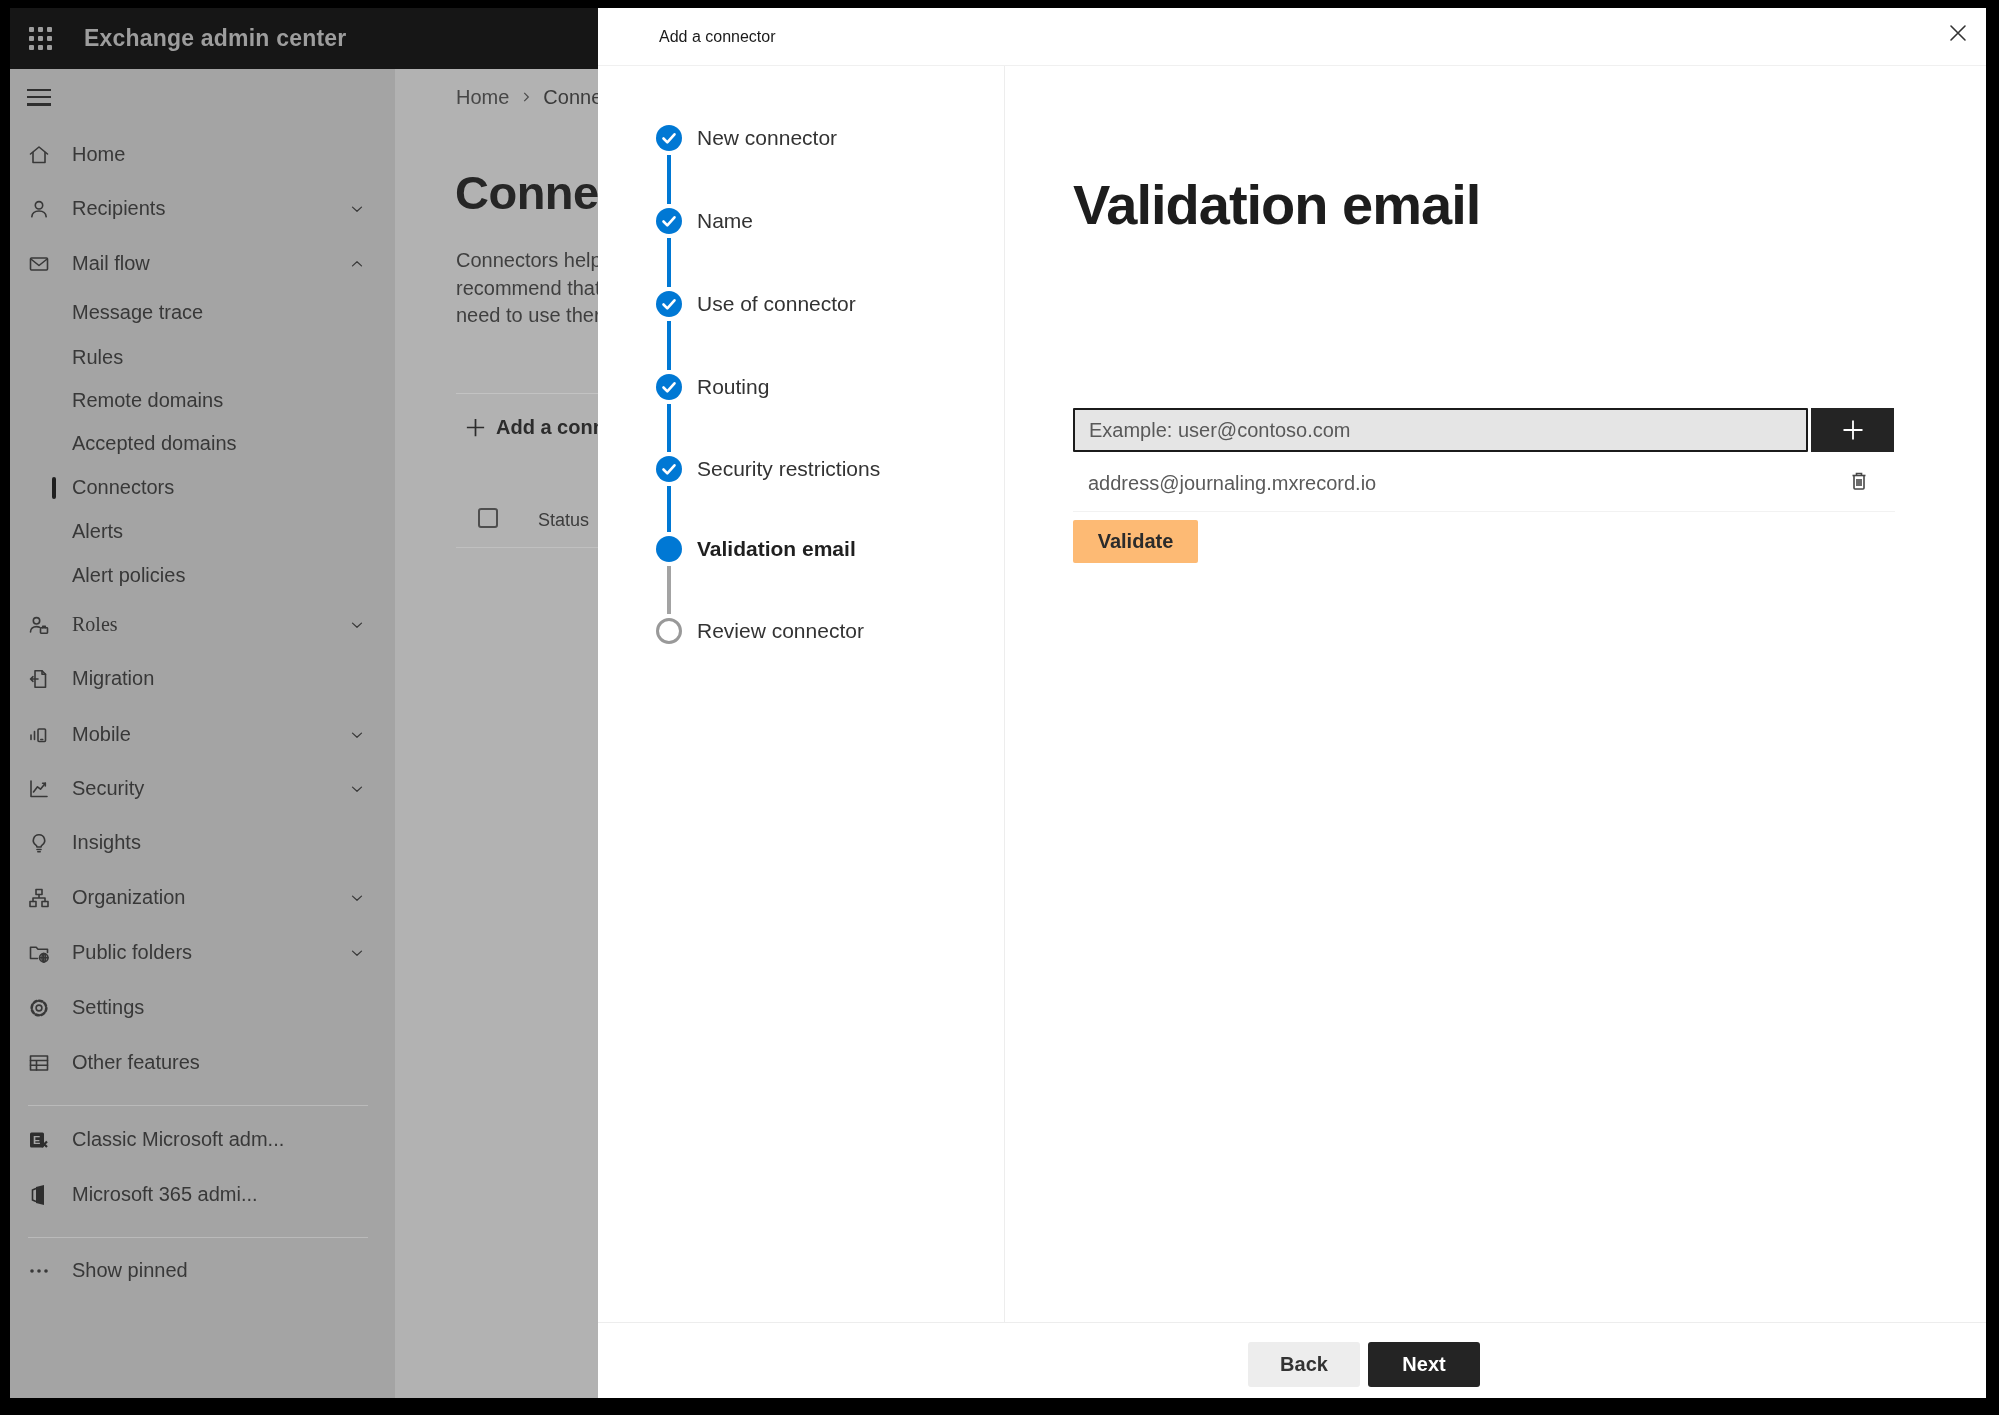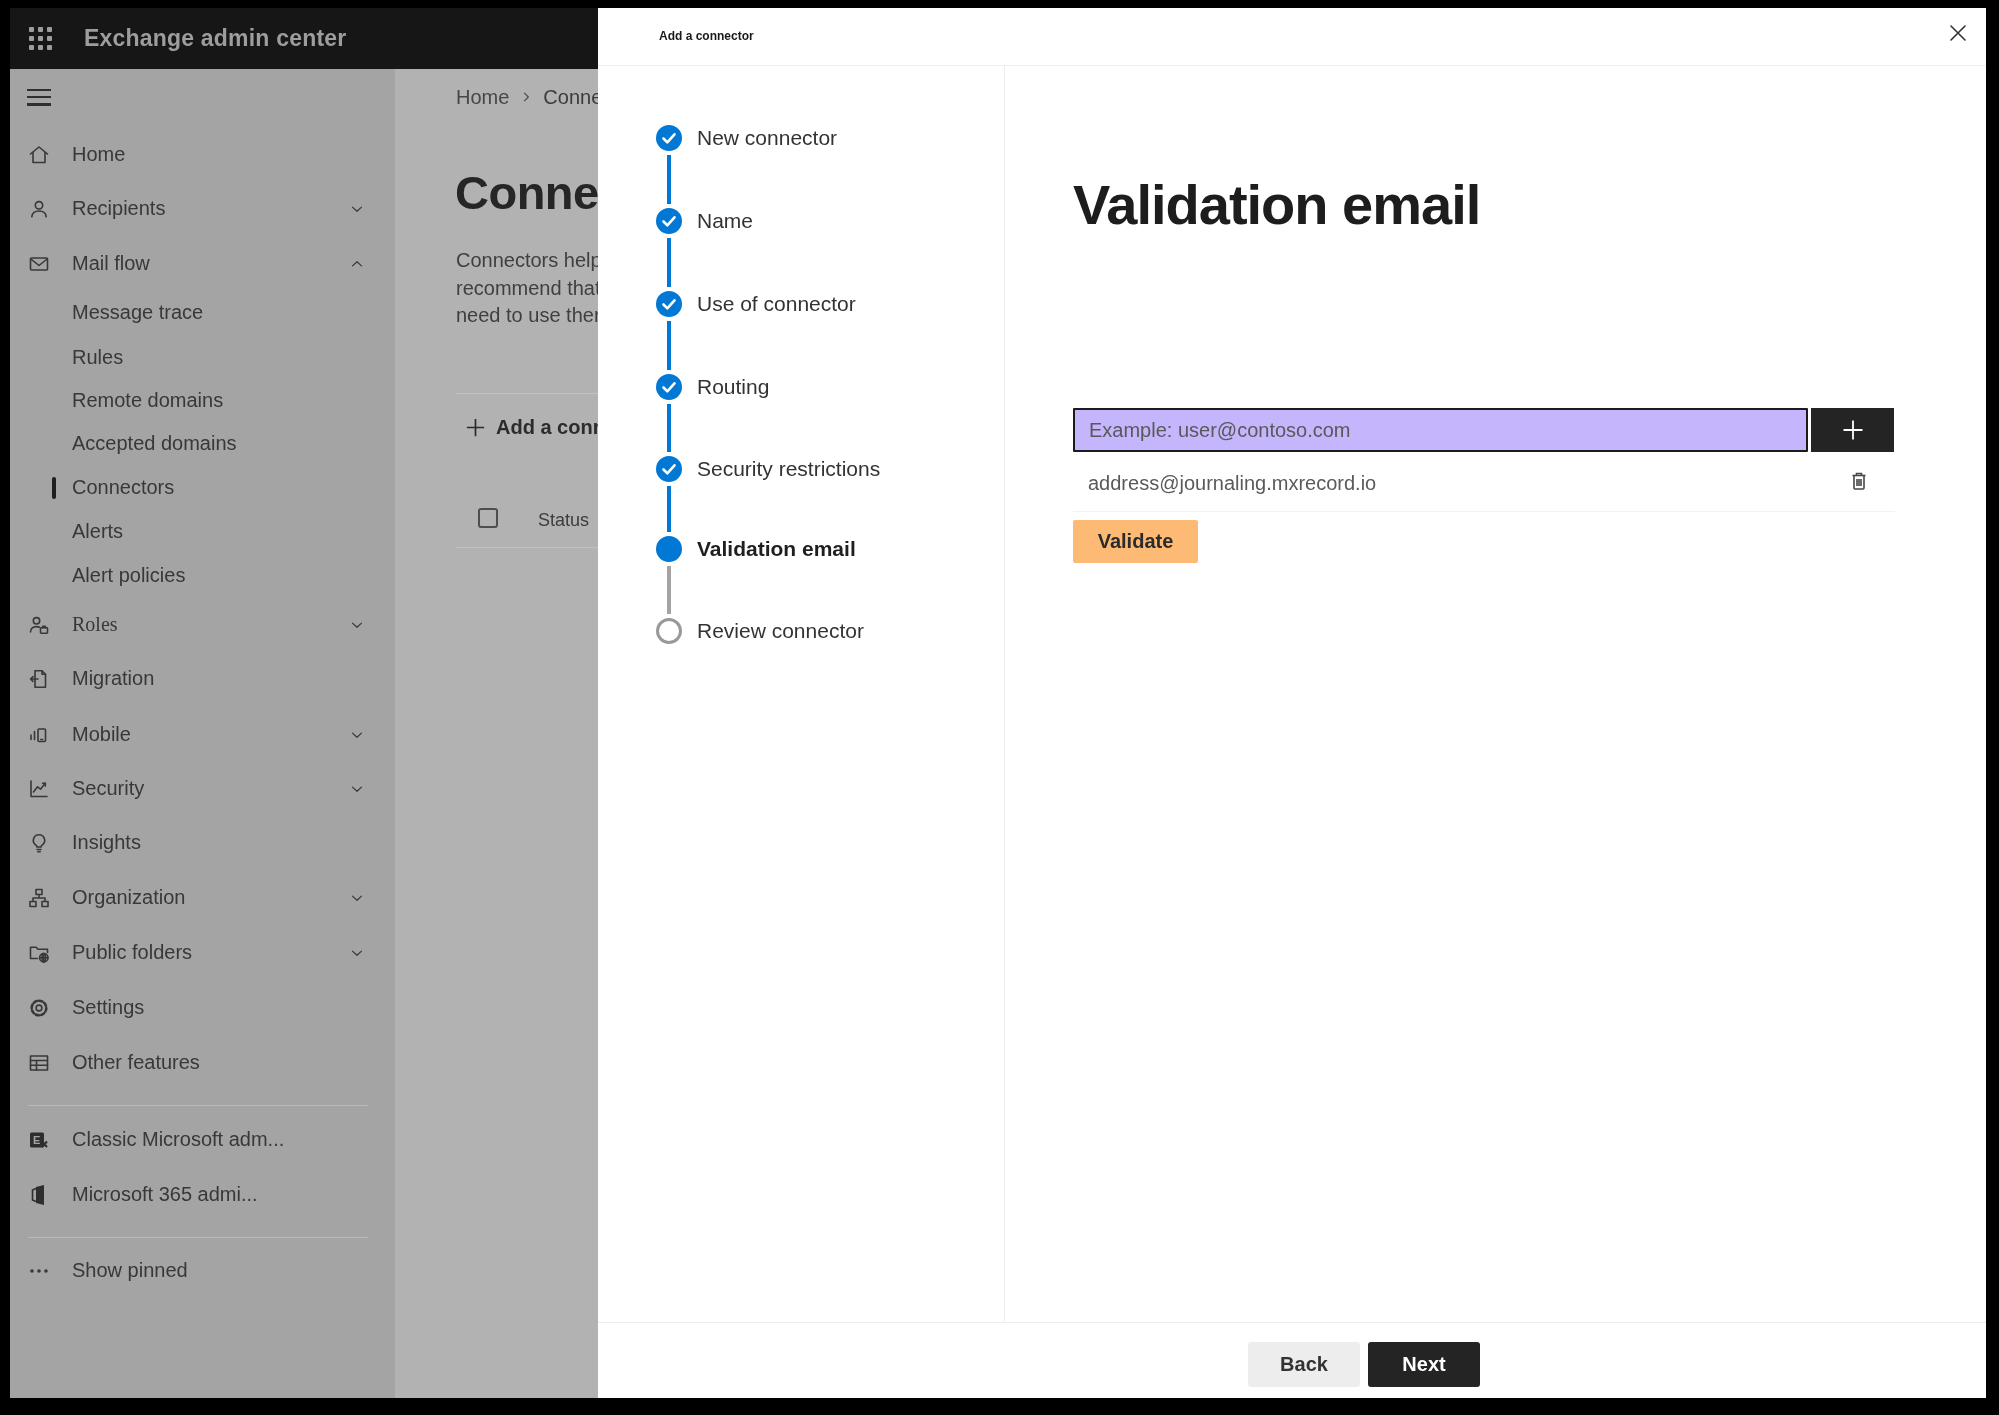--- a/index.html
+++ b/index.html
@@ -31,42 +31,42 @@
   .page-title{position:absolute;left:60px;top:96px;font-size:47px;font-weight:700;color:#262626;letter-spacing:-.5px;white-space:nowrap;}
   .page-desc{position:absolute;left:61px;top:178px;font-size:20px;line-height:27.5px;color:#3f3f3f;white-space:nowrap;}
   .page-div1{position:absolute;left:61px;right:0;top:324px;height:1px;background:#c3c3c3;}
   .add-btn{position:absolute;left:69px;top:340px;height:36px;display:flex;align-items:center;gap:9px;background:none;border:none;padding:0;font-family:inherit;font-size:20px;font-weight:700;color:#2c2c2c;white-space:nowrap;cursor:pointer;}
   .page-checkbox{position:absolute;left:83px;top:439px;width:20px;height:20px;border:2px solid #4e4e4e;border-radius:3px;box-sizing:border-box;cursor:pointer;}
   .page-status{position:absolute;left:143px;top:441px;font-size:18px;color:#3c3c3c;}
   .page-div2{position:absolute;left:61px;right:0;top:478px;height:1px;background:#c0c0c0;}
 
   
   .panel{position:absolute;left:588px;top:0;width:1388px;height:1390px;background:#fff;}
-  .panel-title{position:absolute;left:61px;top:0;height:57px;line-height:57px;font-size:12px;font-weight:700;color:#1a1a1a;}
+  .panel-title{position:absolute;left:61px;top:0;height:57px;line-height:57px;font-size:16px;font-weight:400;color:#1a1a1a;}
   .close-btn{position:absolute;left:1343px;top:8px;width:34px;height:34px;background:none;border:none;padding:0;cursor:pointer;}
   .panel-hdiv{position:absolute;left:0;top:57px;width:100%;height:1px;background:#f0f0f0;}
   .panel-vdiv{position:absolute;left:406px;top:58px;height:1256px;width:1px;background:#ededed;}
   .panel-fdiv{position:absolute;left:0;top:1314px;width:100%;height:1px;background:#ededed;}
 
   
   .step{position:absolute;left:0;height:36px;cursor:pointer;}
   .step .circle{position:absolute;left:58px;top:5px;width:26px;height:26px;border-radius:50%;box-sizing:border-box;}
   .circle.done,.circle.current{background:#0078d4;}
   .circle.todo{background:#fff;border:3px solid #999;}
   .circle svg{position:absolute;left:0;top:0;}
   .step .slbl{position:absolute;left:99px;top:50%;transform:translateY(-52%);font-size:21px;color:#333;white-space:nowrap;}
   .step.current .slbl{font-weight:700;color:#1f1f1f;}
   .conn{position:absolute;left:69px;width:4px;}
   .conn.blue{background:#0078d4;}
   .conn.gray{background:#a3a3a3;}
 
   
   .v-heading{position:absolute;left:475px;top:164px;font-size:56px;font-weight:700;color:#1d1d1d;letter-spacing:-1px;white-space:nowrap;}
   .v-desc{position:absolute;left:476px;top:316px;width:782px;font-size:20px;line-height:27px;color:#3a3a3a;}
-  .email-input{position:absolute;left:475px;top:400px;width:735px;height:44px;box-sizing:border-box;border:2.5px solid #1b1b1b;border-radius:1px;padding:0 14px;font-family:inherit;font-size:20px;color:#333;background:#c4b5fd;outline:none;}
+  .email-input{position:absolute;left:475px;top:400px;width:735px;height:44px;box-sizing:border-box;border:2.5px solid #1b1b1b;border-radius:1px;padding:0 14px;font-family:inherit;font-size:20px;color:#333;background:#e5e5e5;outline:none;}
   .email-input::placeholder{color:#595959;opacity:1;}
   .plus-btn{position:absolute;left:1213px;top:400px;width:83px;height:44px;background:#242424;border:none;display:flex;align-items:center;justify-content:center;cursor:pointer;}
   .addr-text{position:absolute;left:490px;top:464px;font-size:20px;color:#5a5a5a;white-space:nowrap;}
   .trash-btn{position:absolute;left:1246px;top:458px;width:30px;height:30px;background:none;border:none;padding:0;cursor:pointer;}
   .addr-div{position:absolute;left:475px;top:503px;width:822px;height:1px;background:#f2f2f2;}
   .validate-btn{position:absolute;left:475px;top:512px;width:125px;height:43px;background:#fdba74;border:none;border-radius:2px;font-family:inherit;font-size:20px;font-weight:700;color:#2b2b2b;cursor:pointer;}
   .back-btn{position:absolute;left:650px;top:1334px;width:112px;height:45px;background:#ededed;border:none;border-radius:3px;font-family:inherit;font-size:20px;font-weight:700;color:#333;cursor:pointer;}
   .next-btn{position:absolute;left:770px;top:1334px;width:112px;height:45px;background:#242424;border:none;border-radius:3px;font-family:inherit;font-size:20px;font-weight:700;color:#fff;cursor:pointer;}
 </style>
 </head>

